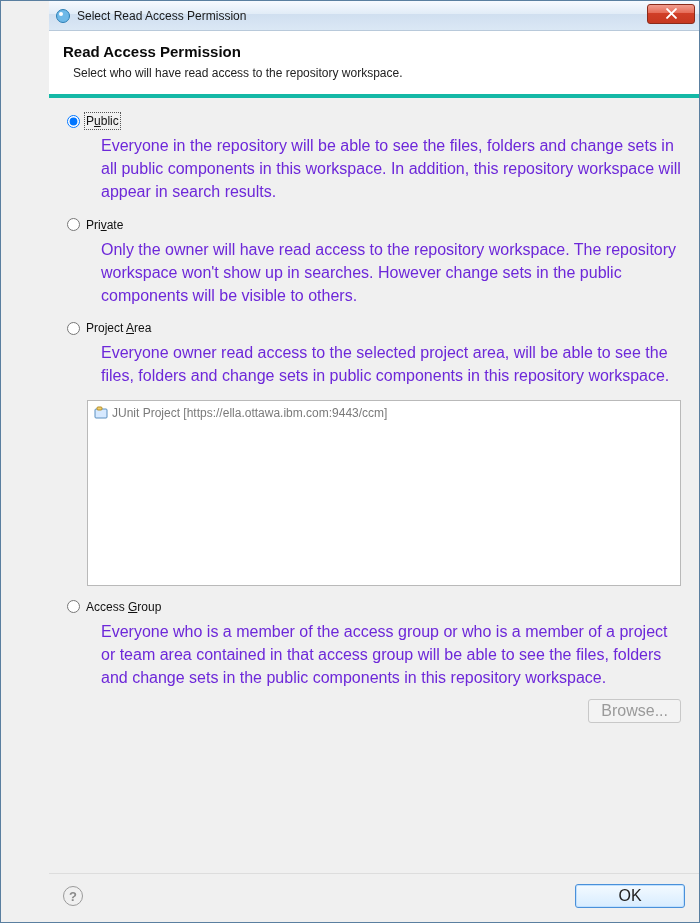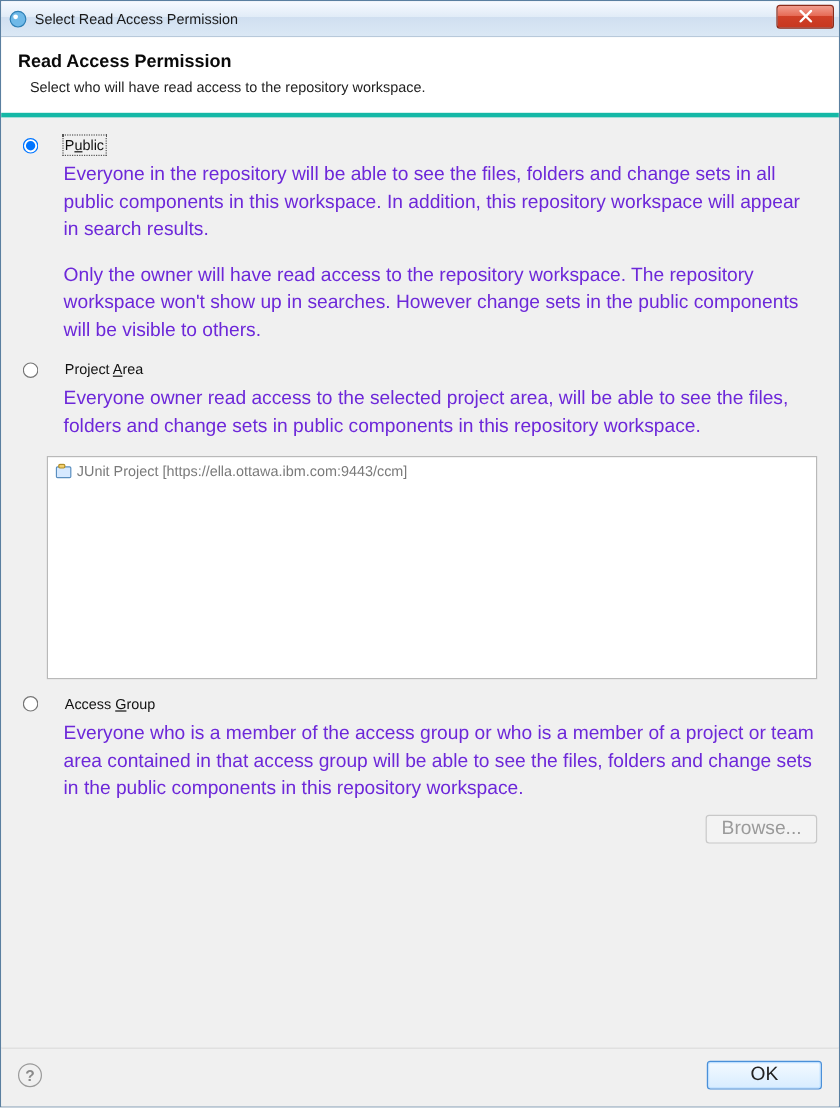--- a/index.html
+++ b/index.html
@@ -13,20 +13,21 @@
   height: 923px;
   overflow: hidden;
 }
 .window {
   width: 700px;
   height: 923px;
   border: 1px solid #5a7fa0;
   display: flex;
   flex-direction: column;
   background: #f0f0f0;
+  padding-left: 48px;
 }
 .titlebar {
   height: 30px;
   background: linear-gradient(to bottom, #f7faff 0%, #e1ecf7 45%, #d0dff0 46%, #dbe8f5 100%);
   border-bottom: 1px solid #b8c9da;
   display: flex;
   align-items: center;
   padding: 0 2px 0 6px;
 }
 .titlebar .ico {
@@ -77,21 +78,21 @@
   padding: 16px 18px 8px 18px;
   background: #f0f0f0;
   overflow: auto;
 }
 .opt {
   margin-bottom: 14px;
 }
 .opt-head {
   display: flex;
   align-items: center;
-  gap: 22px;
+  gap: 6px;
   margin-bottom: 6px;
 }
 .opt-head input[type=radio] {
   margin: 0;
   width: 13px; height: 13px;
 }
 .opt-head label {
   font-size: 12px;
   color: #111;
 }
@@ -159,21 +160,21 @@
   border: 1.5px solid #9a9a9a;
   border-radius: 50%;
   color: #8a8a8a;
   display: flex;
   align-items: center;
   justify-content: center;
   font-size: 13px;
   font-weight: bold;
 }
 .footer .spacer { flex: 1; }
-.footer .btn { width: 96px; margin-left: 22px; }
+.footer .btn { width: 110px; margin-left: 22px; }
 .footer .btn.primary {
   border-color: #4a90d9;
   background: linear-gradient(#f4faff,#d7ecff);
   box-shadow: 0 0 0 1px #bfe0ff inset;
 }
 </style>
 </head>
 <body>
 
 <div class="window">
@@ -202,20 +203,24 @@
 
     <div class="opt">
       <div class="opt-head">
         <input type="radio" name="access" checked="" style="">
         <label class="sel"><span>P</span><span class="mn">u</span><span>blic</span></label>
       </div>
       <div class="opt-desc">Everyone in the repository will be able to see the files, folders and change sets in all public components in this workspace. In addition, this repository workspace will appear in search results.</div>
     </div>
 
     <div class="opt">
+      <div class="opt-head">
+        <input type="radio" name="access" style="">
+        <label><span>Pri</span><span class="mn">v</span><span>ate</span></label>
+      </div>
       <div class="opt-desc">Only the owner will have read access to the repository workspace. The repository workspace won't show up in searches. However change sets in the public components will be visible to others.</div>
     </div>
 
     <div class="opt">
       <div class="opt-head">
         <input type="radio" name="access" style="">
         <label><span>Project </span><span class="mn">A</span><span>rea</span></label>
       </div>
       <div class="opt-desc">Everyone owner read access to the selected project area, will be able to see the files, folders and change sets in public components in this repository workspace.</div>
       <div class="listbox">

